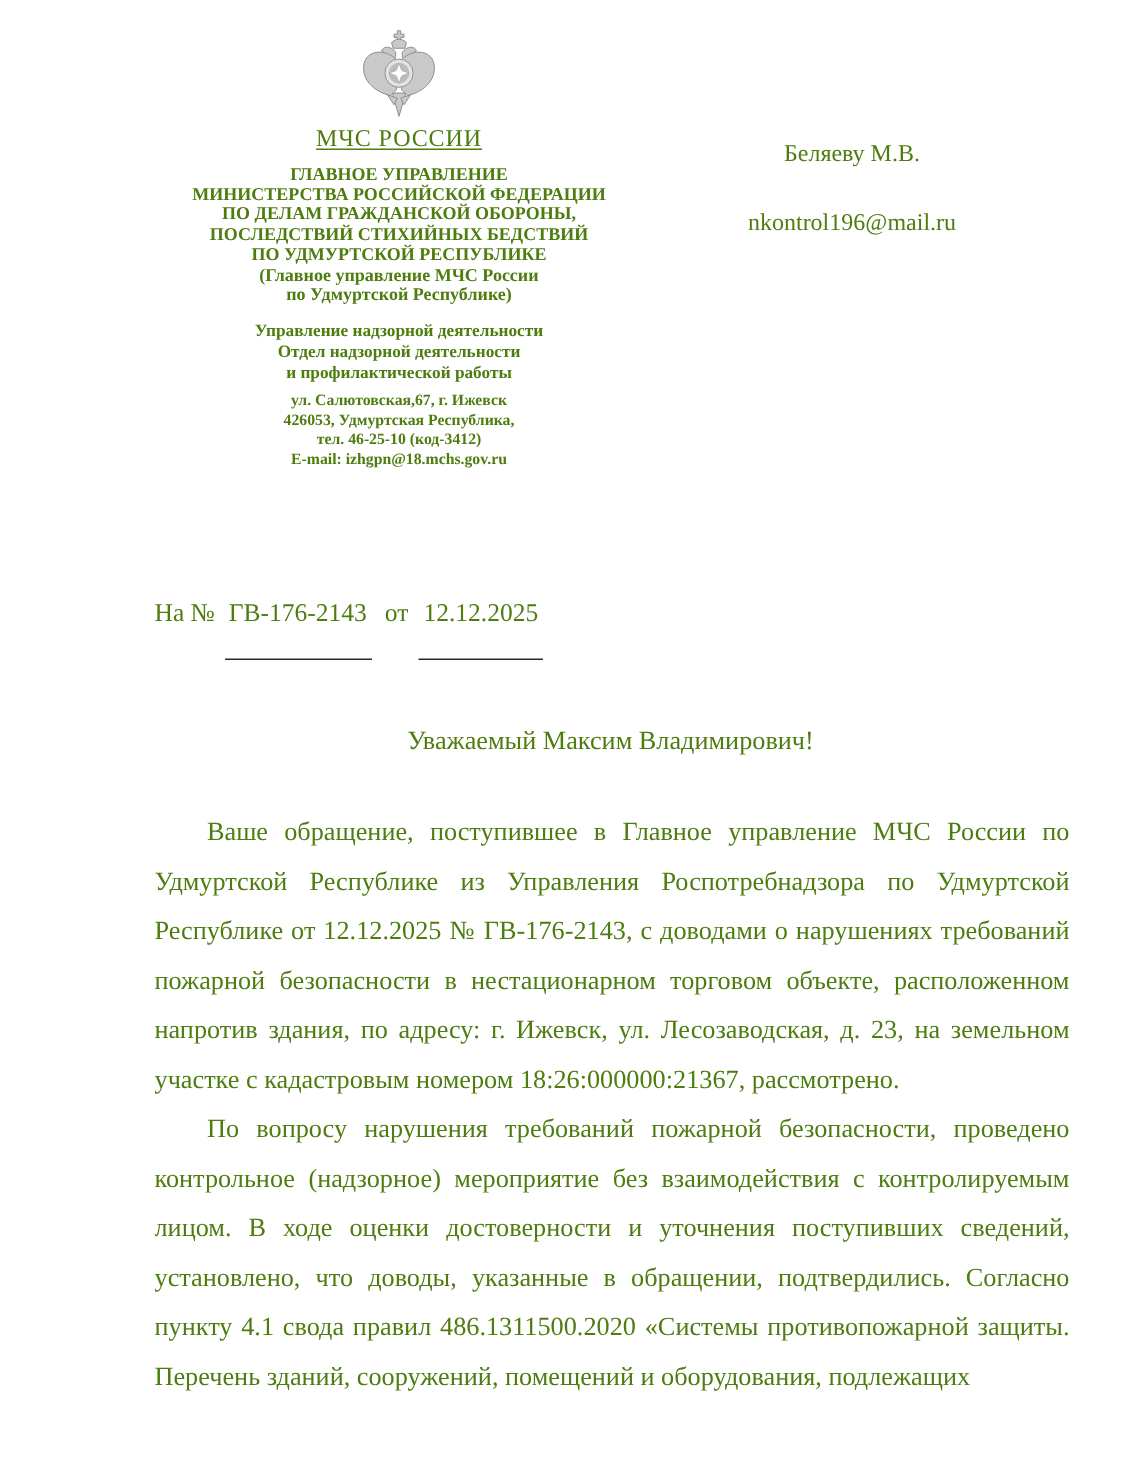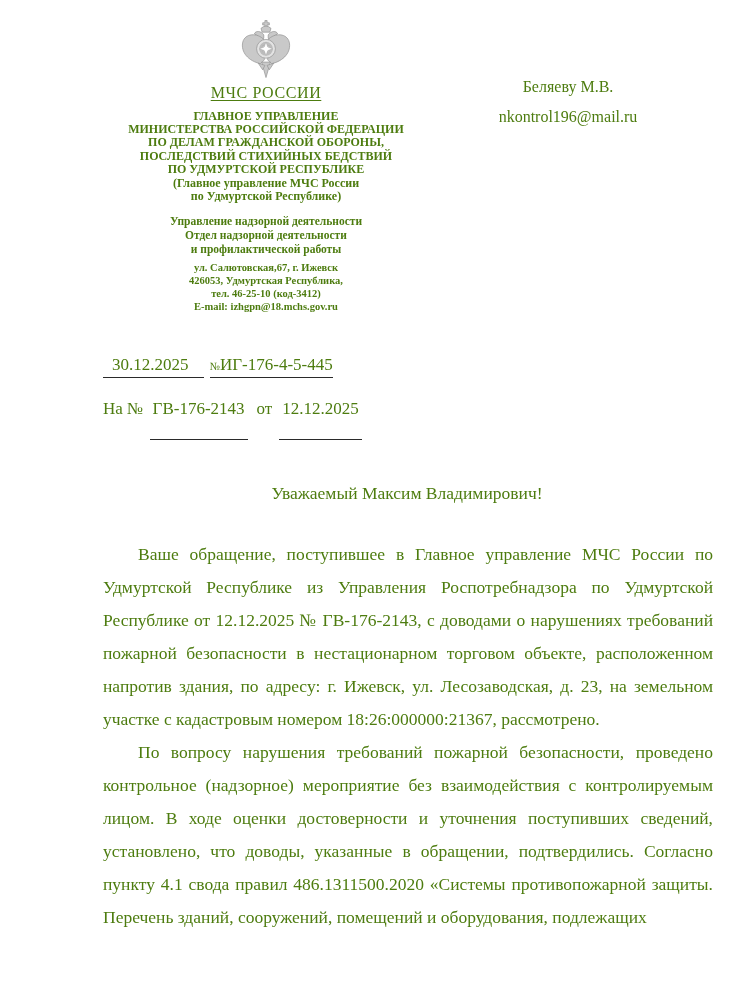--- a/index.html
+++ b/index.html
@@ -33,26 +33,26 @@
   }
   .org-name   { margin-top: 8px;  font-weight: bold; font-size: 12px; line-height: 13.2px; }
   .org-alt    { margin-top: 1px;  font-weight: bold; font-size: 12px; line-height: 12.5px; }
   .division   { margin-top: 13px; font-weight: bold; font-size: 11.5px; line-height: 13.8px; }
   .address    { margin-top: 5px;  font-weight: bold; font-size: 10.5px; line-height: 13px; }
 
   
   .recipient {
     position: absolute;
     left: 458px;
-    top: 78px;
+    top: 94px;
     width: 220px;
     text-align: center;
     font-size: 16px;
   }
-  .recipient-email { margin-top: 12px; }
+  .recipient-email { margin-top: 28px; }
 
   
   .ref-line {
     position: absolute;
     left: 103px;
     top: 355px;
     font-size: 17px;
     white-space: nowrap;
   }
   .u-date {
@@ -155,23 +155,20 @@
       <div>тел. 46-25-10 (код-3412)</div>
       <div>E-mail: izhgpn@18.mchs.gov.ru</div>
     </div>
   </div>
 
   <div class="recipient">
     <div class="recipient-name">Беляеву М.В.</div>
     <div class="recipient-email">nkontrol196@mail.ru</div>
   </div>
 
-  <div class="ref-line">
-    <span class="u-date">30.12.2025</span><span class="u-group"><span class="no-sign">№</span><span>ИГ-176-4-5-445</span></span>
-  </div>
 
   <div class="reply-line">
     <span class="reply-prefix">На №</span>
     <span class="u">ГВ-176-2143</span><span class="word-from">от</span><span class="u">12.12.2025</span>
   </div>
 
   <div class="salutation">Уважаемый Максим Владимирович!</div>
 
   <div class="body-text">
     <p>Ваше обращение, поступившее в Главное управление МЧС России по Удмуртской Республике из Управления Роспотребнадзора по Удмуртской Республике от 12.12.2025 № ГВ-176-2143, с доводами о нарушениях требований пожарной безопасности в нестационарном торговом объекте, расположенном напротив здания, по адресу: г. Ижевск, ул. Лесозаводская, д. 23, на земельном участке с кадастровым номером 18:26:000000:21367, рассмотрено.</p>

